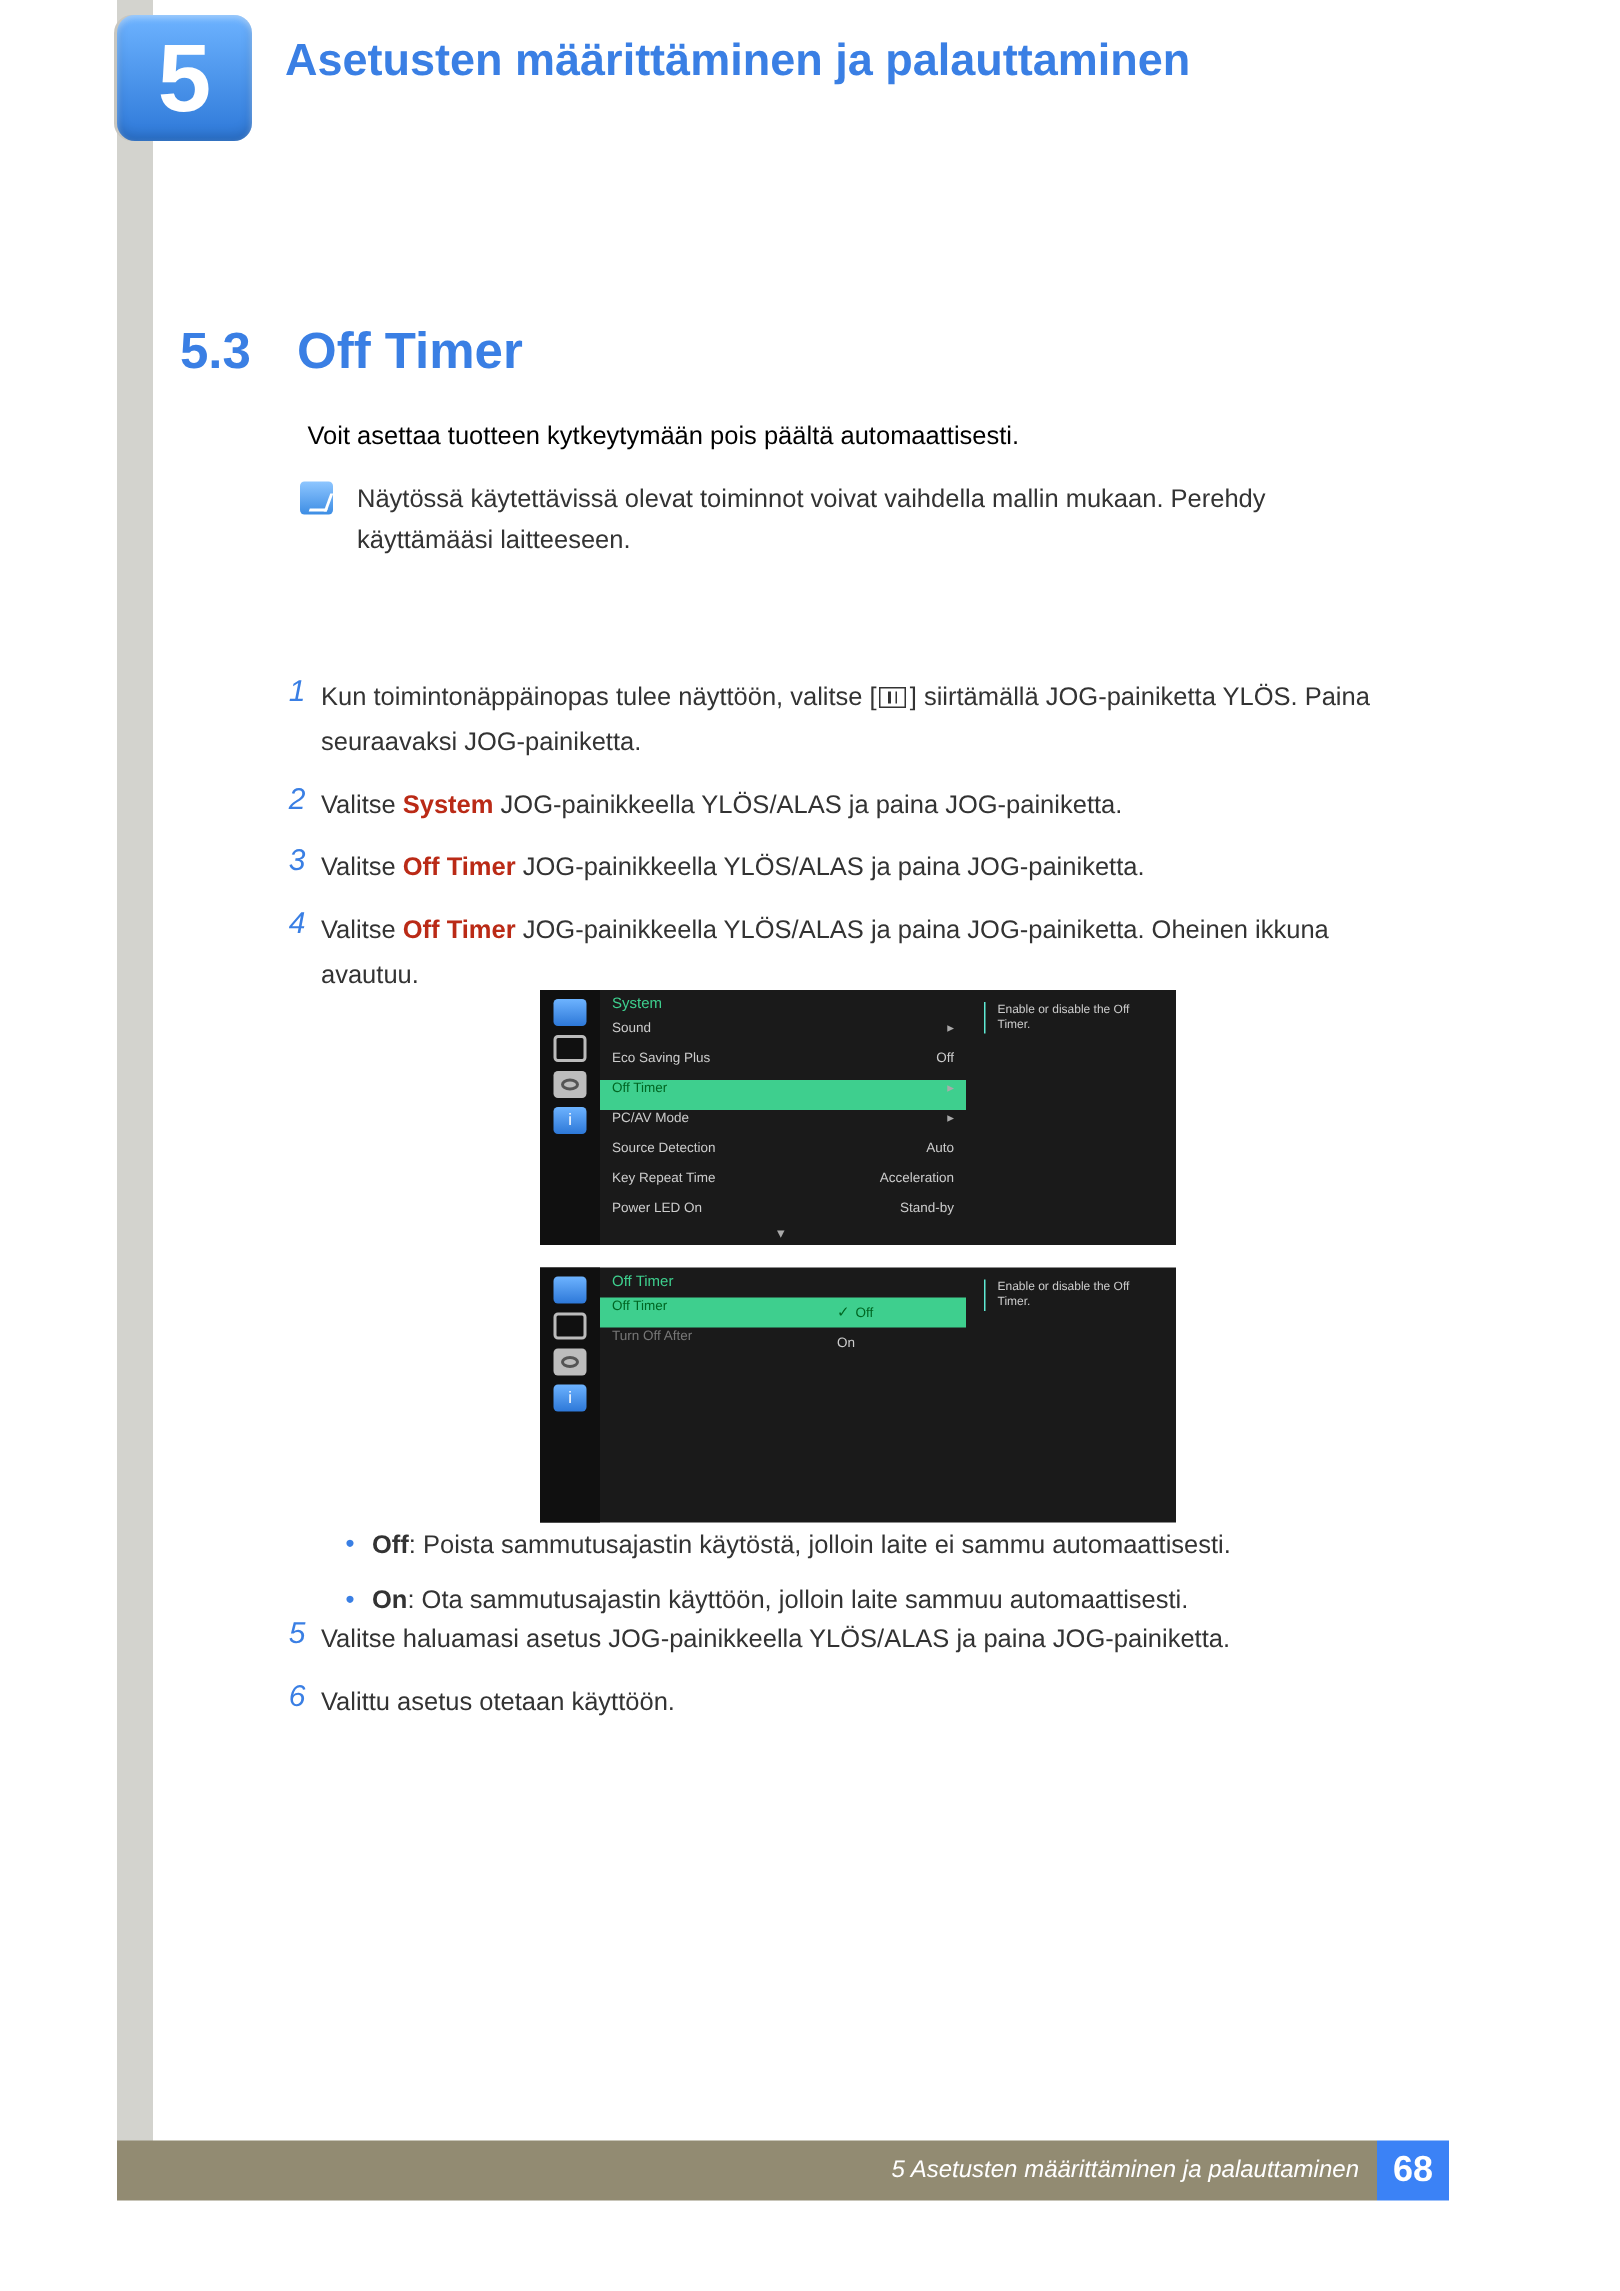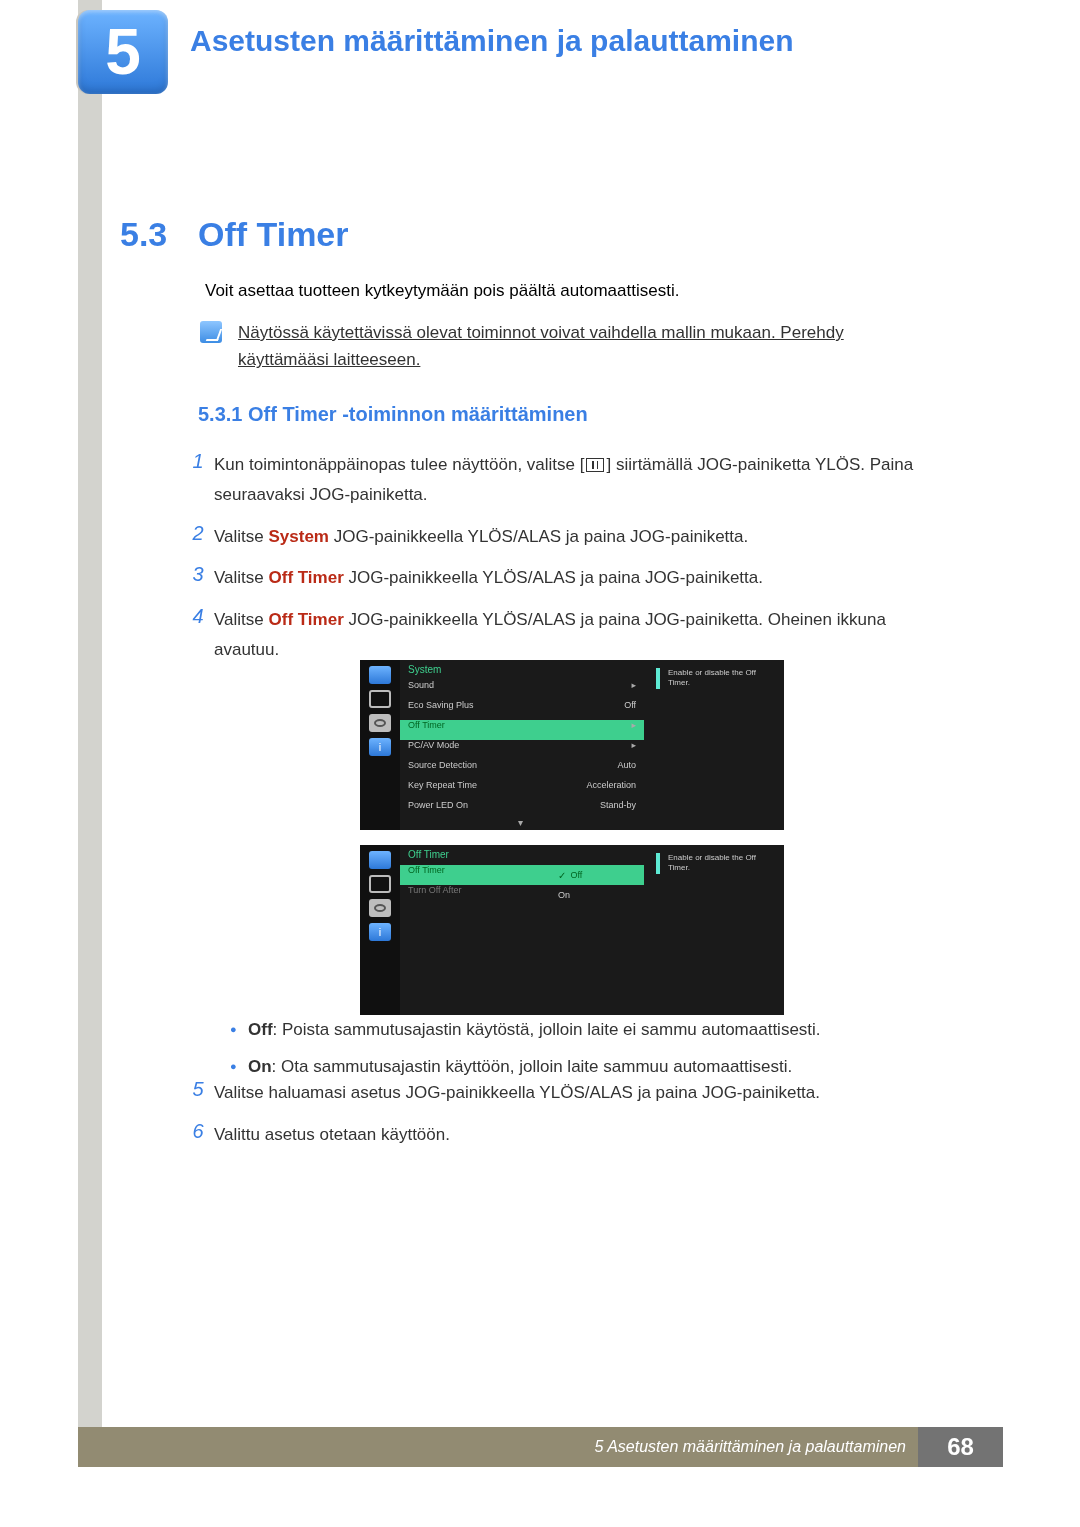--- a/index.html
+++ b/index.html
@@ -22,21 +22,21 @@
   .para { position: absolute; left: 205px; font-size: 17px; color: #000000; line-height: 1.5; }
 
   .note-icon {
     position: absolute; left: 200px; top: 321px; width: 22px; height: 22px;
     background: linear-gradient(#8ec6ff,#3d8de4); border-radius: 3px;
   }
   .note-icon::after {
     content:""; position:absolute; right:2px; bottom:2px; width:10px; height:10px;
     border-bottom:2px solid #fff; border-right:2px solid #fff; transform: skewX(-20deg);
   }
-  .note-text { position: absolute; left: 238px; top: 319px; width: 700px; font-size: 17px; color: #333; line-height: 1.6; text-decoration: underline; }
+  .note-text { position: absolute; left: 238px; top: 319px; width: 700px; font-size: 17px; color: #333; line-height: 1.6; }
 
   .subsection { position: absolute; left: 198px; top: 403px; font-size: 20px; color: #3a7fe4; font-weight: bold; }
 
   .steps { position: absolute; left: 182px; top: 450px; width: 760px; }
   .step { display: flex; margin-bottom: 12px; }
   .step-num { width: 32px; flex: 0 0 32px; font-style: italic; font-size: 20px; color: #3a7fe4; text-align: center; }
   .step-text { flex: 1; font-size: 17px; color: #333; line-height: 1.75; }
   .step-text .bold-red { color: #ba2a16; font-weight: bold; }
   .inline-icon {
     display:inline-block; width:18px; height:14px; border:1.5px solid #333; position:relative; vertical-align:-2px; margin:0 2px;
@@ -57,59 +57,58 @@
   .ic3::after{content:"";position:absolute;inset:5px;border:2px solid #555;border-radius:50%;}
   .ic4 { background:linear-gradient(#6db3ff,#2d78d8); border-radius:50%; width:18px; height:18px; color:#fff; font-size:11px; text-align:center; line-height:18px; }
   .osd .hdr { position:absolute; left:48px; top:4px; color:#3ecf8e; font-size:10px; }
   .osd .rows { position:absolute; left:40px; top:20px; width:244px; }
   .osd .row { display:flex; height:20px; align-items:flex-start; padding:0 8px; color:#ccc; font-size:9px; }
   .osd .row.sel { background:#3ecf8e; color:#062; }
   .osd .row .lab { flex:1; }
   .osd .row .val { color:#ccc; font-size:9px; }
   .osd .arrow { font-size:9px; color:#aaa; }
   .osd .down { position:absolute; left:158px; bottom:2px; color:#aaa; font-size:10px; }
-  .osd .desc { position:absolute; right:8px; top:8px; width:120px; color:#ccc; font-size:8px; line-height:1.3; border-left:4px solid #5eead4; padding-left:8px; }
+  .osd .desc { position:absolute; right:8px; top:8px; width:120px; color:#ccc; font-size:8px; line-height:1.3; border-left:1px solid #5eead4; padding-left:8px; }
 
   .osd2 { height:170px; }
   .osd2 .rows { width:150px; }
   .osd2 .pop { position:absolute; left:190px; top:20px; width:94px; }
   .osd2 .pop .prow { height:20px; color:#ccc; font-size:9px; padding:0 8px; display:flex; align-items:center; }
   .osd2 .pop .prow.sel { background:#3ecf8e; color:#062; }
   .osd2 .pop .prow .chk { margin-right:4px; font-size:10px; }
   .greyed { color:#777 !important; }
 
   .bullets { position:absolute; left:230px; top:1016px; width:710px; }
   .bullets .bl { display:flex; margin-bottom:10px; font-size:17px; line-height:1.6; }
   .bullets .dot { width:18px; flex:0 0 18px; color:#3a7fe4; font-size:11px; padding-top:5px; }
   .bullets .bt .bold { font-weight:bold; }
 
   .steps2 { position:absolute; left:182px; top:1078px; width:760px; }
 
   
   .footer-bar { position:absolute; left:78px; bottom:60px; height:40px; width:840px; background:#928b72;font-style:italic; }
   .footer-bar .txt { position:absolute; right:12px; top:0; line-height:40px; color:#fff; font-size:16px; }
-  .footer-page { position:absolute; left:918px; bottom:60px; width:85px; height:40px; background:#737373; color:#fff; font-size:24px; text-align:center; line-height:40px; font-weight:bold; }
+  .footer-page { position:absolute; left:918px; bottom:60px; width:48px; height:40px; background:#3b82f6; color:#fff; font-size:24px; text-align:center; line-height:40px; font-weight:bold; }
 </style>
 </head>
 <body>
 <div class="page">
 
 <div class="left-gutter"></div>
 <div class="chapter-badge">5</div>
 <div class="chapter-title">Asetusten määrittäminen ja palauttaminen</div>
 
 <div class="section-number">5.3</div>
 <div class="section-title">Off Timer</div>
 
 <div class="para" style="top:278px;">Voit asettaa tuotteen kytkeytymään pois päältä automaattisesti.</div>
 
 <div class="note-icon"></div>
 <div class="note-text">Näytössä käytettävissä olevat toiminnot voivat vaihdella mallin mukaan. Perehdy käyttämääsi laitteeseen.</div>
 
-<div class="subsection">5.3.1  Off Timer -toiminnon määrittäminen</div>
 
 <div class="steps" id="steps-container">
       <div class="step">
         <div class="step-num">1</div>
         <div class="step-text">Kun toimintonäppäinopas tulee näyttöön, valitse [<span class="inline-icon"></span>] siirtämällä JOG-painiketta YLÖS. Paina seuraavaksi JOG-painiketta.</div>
       </div>
       <div class="step">
         <div class="step-num">2</div>
         <div class="step-text">Valitse <span class="bold-red">System</span> JOG-painikkeella YLÖS/ALAS ja paina JOG-painiketta.</div>
       </div>

